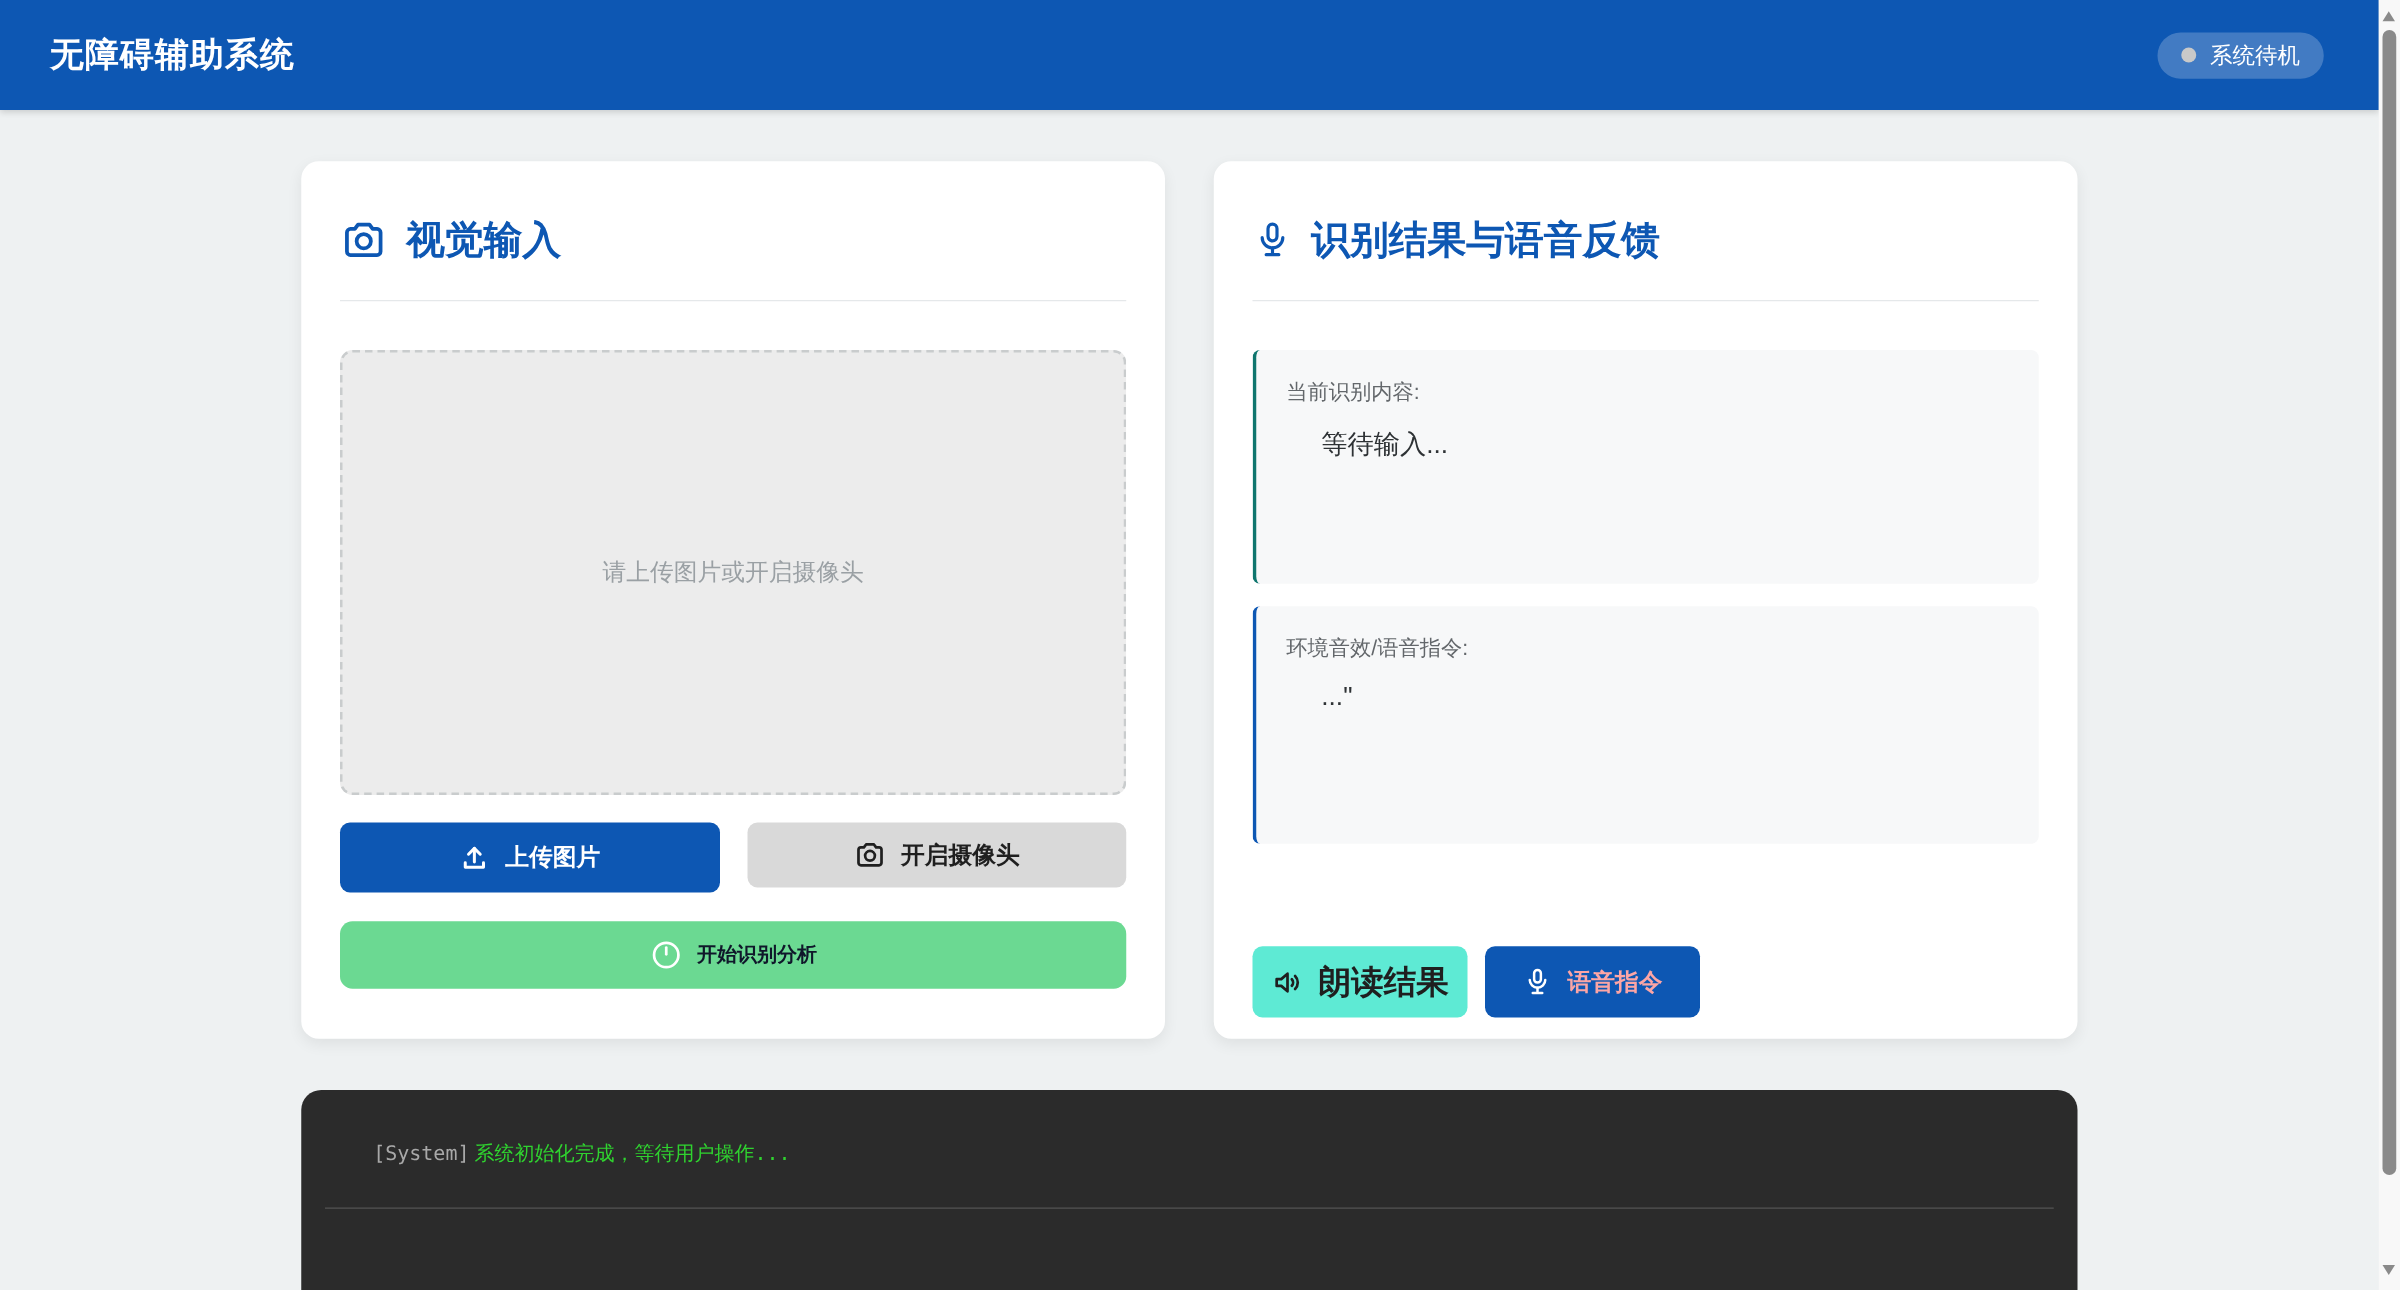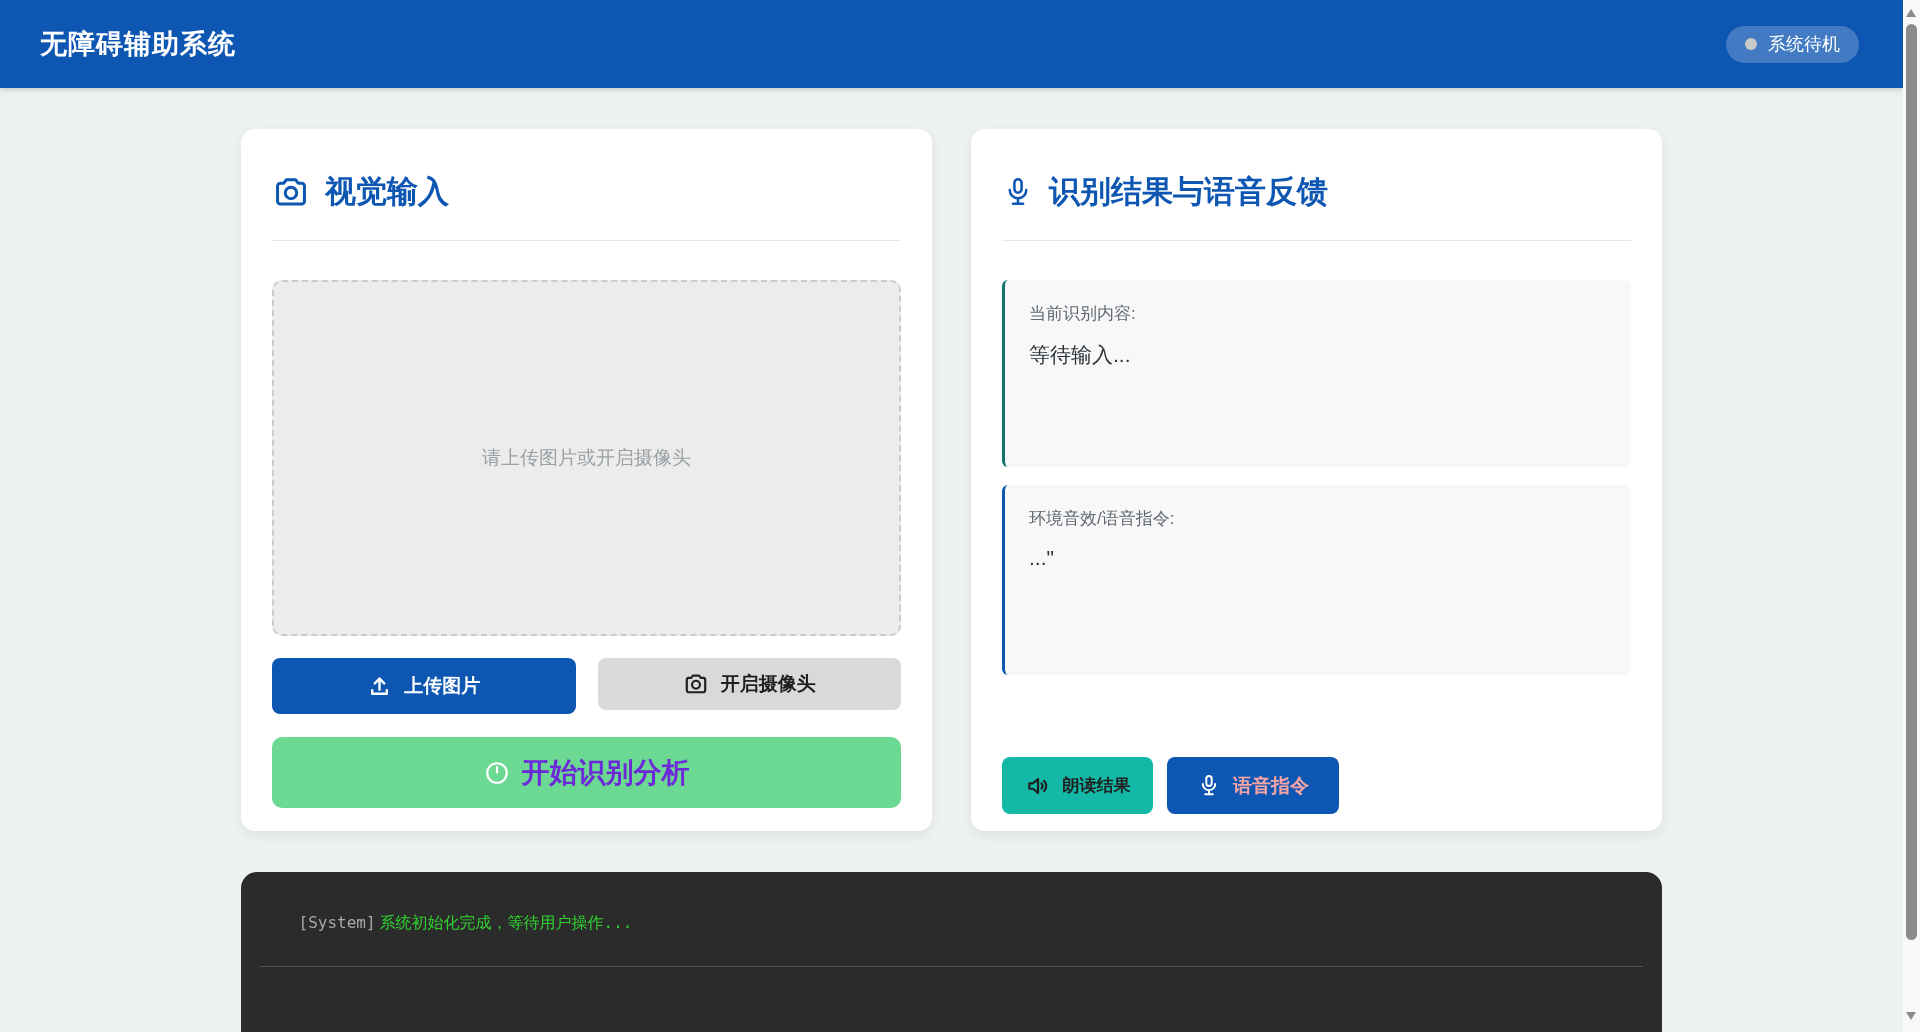--- a/index.html
+++ b/index.html
@@ -48,33 +48,33 @@
   }
   .upload-placeholder { color:#9aa0a4; font-size:19px; }
 
   .btn {
     display:flex; align-items:center; justify-content:center; gap:12px;
     font-weight:bold; border:none; cursor:pointer; font-family:inherit;
   }
   .btn-row { display:flex; gap:22px; margin-top:22px; }
   .btn-upload { flex:1; height:56px; border-radius:8px; background:#0d57b3; color:#fff; font-size:19px; }
   .btn-camera { flex:1; height:52px; border-radius:8px; background:#d9d9d9; color:#1f1f1f; font-size:19px; }
-  .btn-analyze { margin-top:23px; width:100%; height:71px; border-radius:10px; background:#6bd992; color:#6d28d9; font-size:28px; }
+  .btn-analyze { margin-top:23px; width:100%; height:54px; border-radius:10px; background:#6bd992; color:#0f172a; font-size:16px; }
 
   
   .result-box {
     margin-top:39px; height:187px; background:#f7f8f9;
     border-left:3px solid #0f766e; border-radius:6px;
     padding:22px 24px;
   }
   .result-box.audio { margin-top:18px; height:190px; border-left-color:#0d57b3; }
   .result-label { color:#63676b; font-size:17px; }
-  .result-value { margin-top:16px; color:#2e3235; font-size:21px; }
+  .result-value { margin-top:16px; color:#2e3235; font-size:21px;margin-left:28px; }
   .action-row { display:flex; gap:14px; margin-top:82px; }
-  .btn-read  { width:151px; height:57px; border-radius:8px; background:#14b8a6; color:#1f1f1f; font-size:17px; }
+  .btn-read  { width:172px; height:57px; border-radius:8px; background:#5eead4; color:#1f1f1f; font-size:26px; }
   .btn-voice { width:172px; height:57px; border-radius:8px; background:#0d57b3; color:#fca5a5; font-size:19px; }
 
   
   .console {
     width:1421px; margin:41px 0 0 241px; height:200px;
     background:#2b2b2b; border-radius:16px 16px 0 0;
     padding:22px 19px 0;
     font-family:"DejaVu Sans Mono","Liberation Mono",monospace;
   }
   .console-line { font-size:16px; white-space:pre; }

